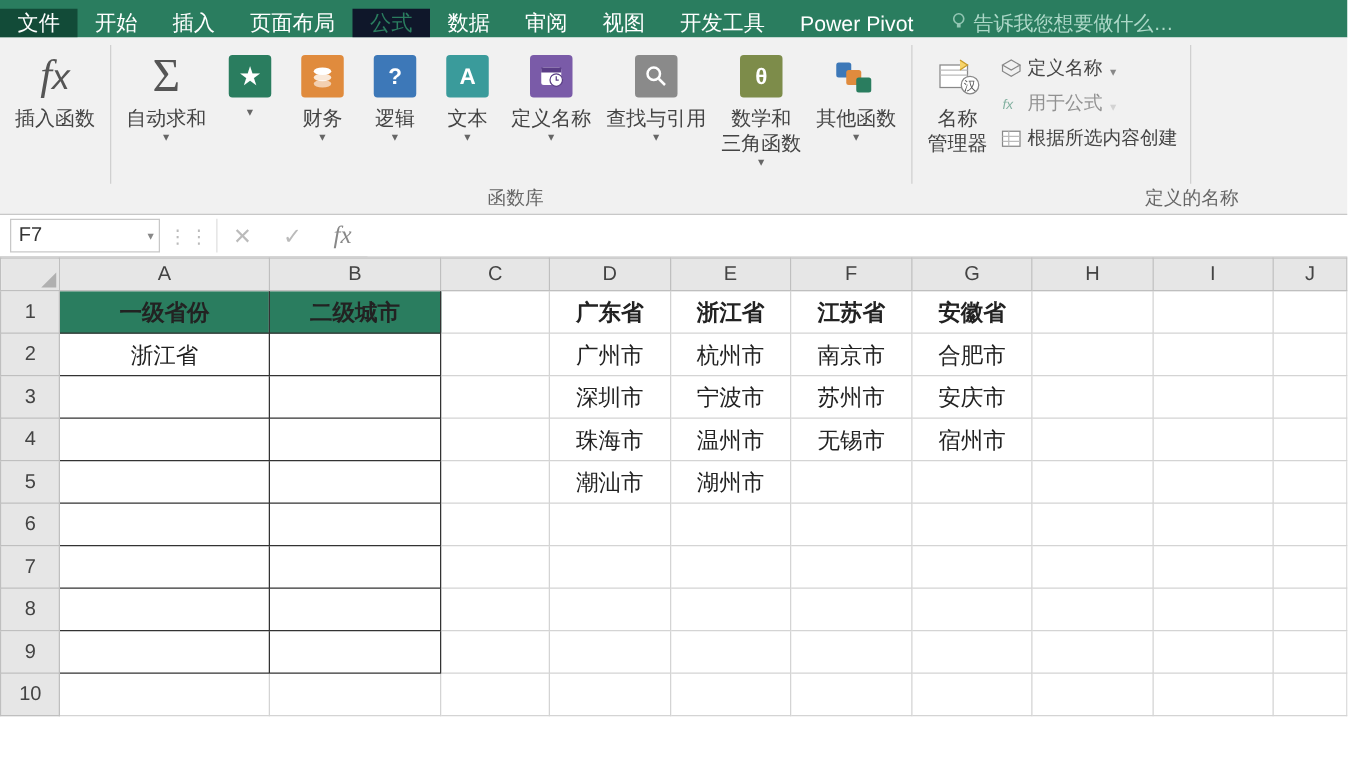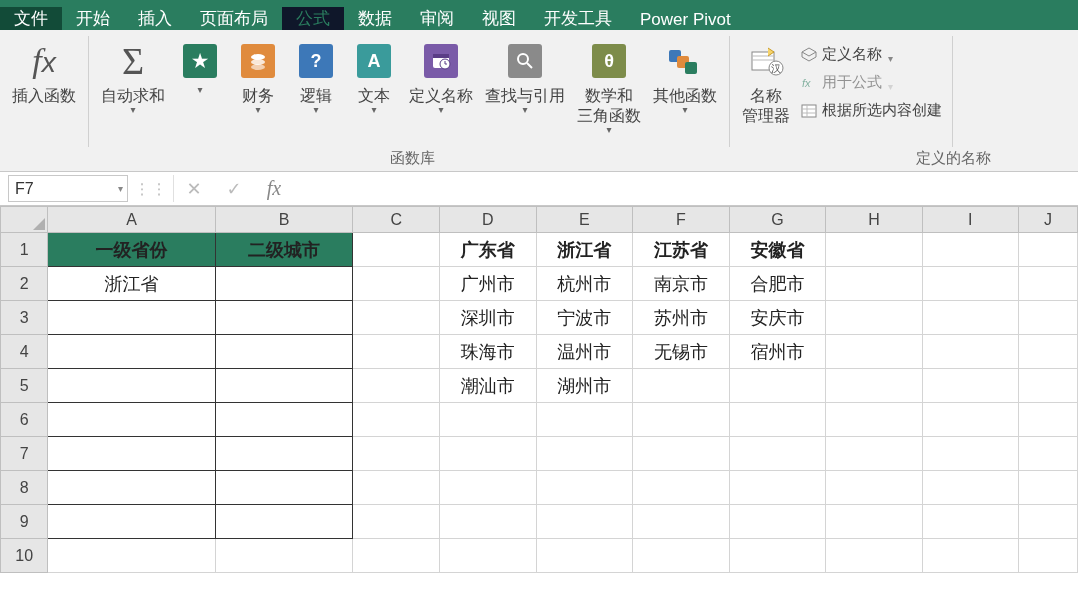--- a/index.html
+++ b/index.html
@@ -70,20 +70,29 @@
   <div class="tab dark">文件</div>
   <div class="tab">开始</div>
   <div class="tab">插入</div>
   <div class="tab">页面布局</div>
   <div class="tab active">公式</div>
   <div class="tab">数据</div>
   <div class="tab">审阅</div>
   <div class="tab">视图</div>
   <div class="tab">开发工具</div>
   <div class="tab">Power Pivot</div>
+  <div class="tab tell">
+    <span class="bulb">
+      <svg width="16" height="16" viewBox="0 0 16 16">
+          <circle cx="8" cy="6" r="4" fill="none" stroke="#add8c8" stroke-width="1.3"></circle>
+          <rect x="6.5" y="10" width="3" height="3" fill="#add8c8"></rect>
+        </svg>
+    </span>
+    <span>告诉我您想要做什么…</span>
+  </div>
 </div>
 
 <div class="ribbon">
   <div class="grp">
       <div class="grp-row">
     <div class="bigbtn">
       <div class="ic">
             <span class="fx">f<small>x</small></span>
           </div>
       <div class="lbl">插入函数</div>

